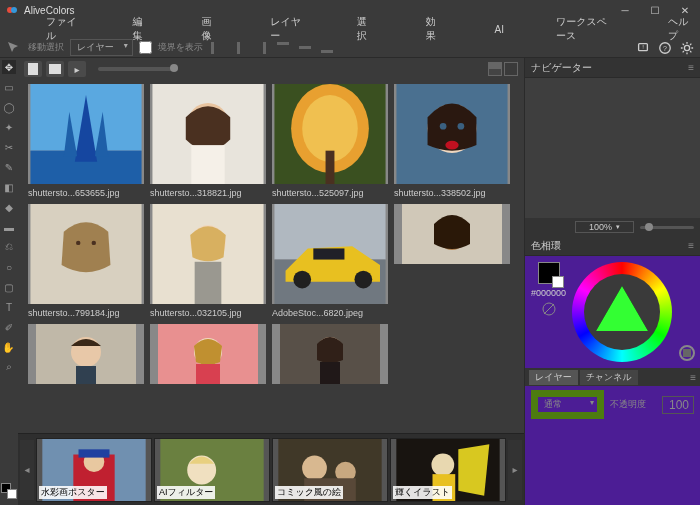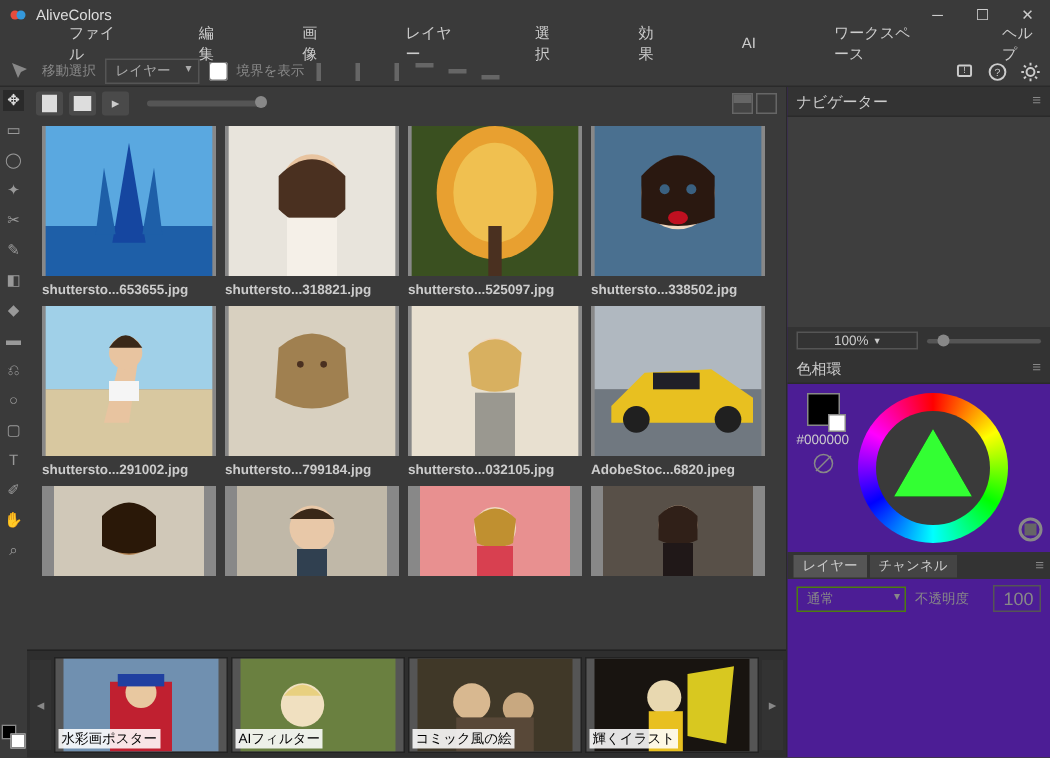--- a/index.html
+++ b/index.html
@@ -25,51 +25,51 @@
   .sw1 { position: absolute; top: 0; left: 0; width: 10px; height: 10px; background: #000; border: 1px solid #888; }
   .sw2 { position: absolute; bottom: 0; right: 0; width: 10px; height: 10px; background: #fff; border: 1px solid #888; }
   .center { flex: 1; display: flex; flex-direction: column; background: #3a3a3a; }
   .browsebar { height: 22px; display: flex; align-items: center; padding: 0 6px; gap: 4px; }
   .bbtn { width: 18px; height: 16px; background: #4a4a4a; display: flex; align-items: center; justify-content: center; color: #ccc; border-radius: 2px; }
   .viewbtns { margin-left: auto; display: flex; gap: 2px; }
   .vbtn { width: 14px; height: 14px; border: 1px solid #666; }
   .slider-top { width: 80px; height: 4px; background: #555; border-radius: 2px; margin-left: 8px; position: relative; }
   .slider-top::after { content: ""; position: absolute; right: 0; top: -3px; width: 8px; height: 8px; background: #888; border-radius: 50%; }
   .grid { flex: 1; overflow: hidden; display: flex; flex-wrap: wrap; gap: 6px; padding: 4px 10px; align-content: flex-start; }
-  .thumb { width: 116px; display: flex; flex-direction: column; font-weight: bold; }
+  .thumb { width: 116px; display: flex; flex-direction: column; }
   .thumb-img { width: 116px; height: 100px; background: #888; display: flex; align-items: center; justify-content: center; overflow: hidden; }
   .thumb-label { font-size: 9px; color: #ccc; padding-top: 4px; white-space: nowrap; overflow: hidden; text-overflow: ellipsis; }
   .row3 .thumb-img { height: 60px; }
   .row3 { overflow: hidden; max-height: 60px; }
   .filmstrip { height: 72px; background: #2e2e2e; display: flex; align-items: center; padding: 0 2px; gap: 2px; border-top: 1px solid #222; }
   .fsarrow { width: 14px; height: 60px; display: flex; align-items: center; justify-content: center; color: #888; background: #333; }
   .fsitem { flex: 1; height: 64px; position: relative; background: #555; border: 1px solid #222; }
   .fslabel { position: absolute; bottom: 2px; left: 2px; background: rgba(255,255,255,0.88); color: #000; font-size: 9px; padding: 0 2px; }
   .rpanel { width: 176px; background: #4c1d95; border-left: 1px solid #2a2a2a; display: flex; flex-direction: column; }
   .phead { height: 20px; background: #333; border-bottom: 1px solid #2a2a2a; display: flex; align-items: center; padding: 0 6px; font-size: 10px; color: #ccc; }
   .phead .more { margin-left: auto; color: #888; }
   .nav-body { height: 140px; position: relative; background: #3e3e3e; }
   .zoom-row { height: 18px; display: flex; align-items: center; padding: 0 6px; gap: 6px; background: #333; }
-  .zoom-val { border: 1px solid #555; padding: 0 24px; font-size: 9px; color: #ccc; display: flex; align-items: center; gap: 4px; }
+  .zoom-val { border: 1px solid #555; padding: 0 13px; font-size: 9px; color: #ccc; display: flex; align-items: center; gap: 4px; margin-left: 44px; }
   .zoom-slider { flex: 1; height: 3px; background: #555; border-radius: 2px; position: relative; }
   .zoom-slider::after { content: ""; position: absolute; left: 10%; top: -3px; width: 8px; height: 8px; background: #888; border-radius: 50%; }
   .colorbody { padding: 6px; display: flex; gap: 6px; }
   .fgbox { display: flex; flex-direction: column; gap: 4px; align-items: center; }
   .fg { width: 22px; height: 22px; background: #000; border: 1px solid #888; position: relative; }
   .fg::after { content: ""; position: absolute; right: -5px; bottom: -5px; width: 10px; height: 10px; border: 1px solid #888; background: #fff; }
   .hexval { font-size: 9px; color: #ccc; }
   .wheel { width: 100px; height: 100px; position: relative; }
   .ring { width: 100px; height: 100px; border-radius: 50%; background: conic-gradient(from 0deg, red, yellow, lime, cyan, blue, magenta, red); position: relative; }
   .ring::after { content: ""; position: absolute; top: 12px; left: 12px; right: 12px; bottom: 12px; border-radius: 50%; background: #3a3a3a; }
   .tri { position: absolute; top: 24px; left: 24px; width: 0; height: 0; border-left: 26px solid transparent; border-right: 26px solid transparent; border-bottom: 45px solid #3f3; z-index: 2; filter: drop-shadow(0 0 0 #000); }
   .tabs { display: flex; height: 18px; background: #333; align-items: center; padding: 0 4px; gap: 2px; }
   .tab { padding: 1px 6px; font-size: 9px; background: #444; color: #ccc; }
   .tab.active { background: #555; }
   .layer-content { padding: 4px 6px; display: flex; gap: 6px; align-items: center; }
-  .sel-box { border: 1px solid #4d7c0f; padding: 1px 14px 1px 6px; font-size: 9px; color: #888; position: relative; flex: 1; min-width: 0; }
+  .sel-box { border: 7px solid #4d7c0f; padding: 1px 14px 1px 6px; font-size: 9px; color: #888; position: relative; flex: 1; min-width: 0; }
   .sel-box::after { content: "▾"; position: absolute; right: 3px; top: 1px; font-size: 8px; }
   .opac-box { border: 1px solid #555; padding: 1px 4px; font-size: 12px; color: #888; width: 32px; text-align: right; margin-left: 10px; }
   .thumb-svg { width: 100%; height: 100%; }
 </style>
 </head>
 <body>
 
 <div class="titlebar">
   <svg class="logo" viewBox="0 0 24 24">
       <circle cx="8" cy="12" r="6" fill="#e74c3c"></circle>
@@ -221,33 +221,20 @@
             <svg class="thumb-svg" viewBox="0 0 100 90">
               <rect width="100" height="90" fill="#4a7090"></rect>
               <circle cx="50" cy="40" r="22" fill="#f0d8c0"></circle>
               <path d="M28 30 Q50 5 72 30 L72 55 Q50 65 28 55 Z" fill="#2a1810"></path>
               <ellipse cx="50" cy="55" rx="6" ry="4" fill="#c01020"></ellipse>
               <circle cx="42" cy="38" r="3" fill="#3a6080"></circle>
               <circle cx="58" cy="38" r="3" fill="#3a6080"></circle>
             </svg>
           </div>
           <div class="thumb-label">shuttersto...338502.jpg</div>
-        </div>
-      <div class="thumb">
-          <div class="thumb-img">
-            <svg class="thumb-svg" viewBox="0 0 100 90">
-              <rect width="100" height="50" fill="#a0d0e8"></rect>
-              <rect y="50" width="100" height="40" fill="#d8c8a0"></rect>
-              <path d="M35 70 L45 30 L55 35 L50 70 Z" fill="#e8c4a0"></path>
-              <circle cx="48" cy="28" r="10" fill="#e8c4a0"></circle>
-              <path d="M38 25 Q48 10 58 25" fill="#3a2818"></path>
-              <rect x="38" y="45" width="18" height="12" fill="#f5f5f5"></rect>
-            </svg>
-          </div>
-          <div class="thumb-label">shuttersto...291002.jpg</div>
         </div>
       <div class="thumb">
           <div class="thumb-img">
             <svg class="thumb-svg" viewBox="0 0 100 90">
               <rect width="100" height="90" fill="#d8d0c0"></rect>
               <circle cx="50" cy="35" r="18" fill="#f0d8c0"></circle>
               <path d="M30 25 Q50 8 70 25 L72 55 Q50 68 28 55 Z" fill="#a08050"></path>
               <circle cx="43" cy="35" r="2" fill="#4a3020"></circle>
               <circle cx="57" cy="35" r="2" fill="#4a3020"></circle>
             </svg>

